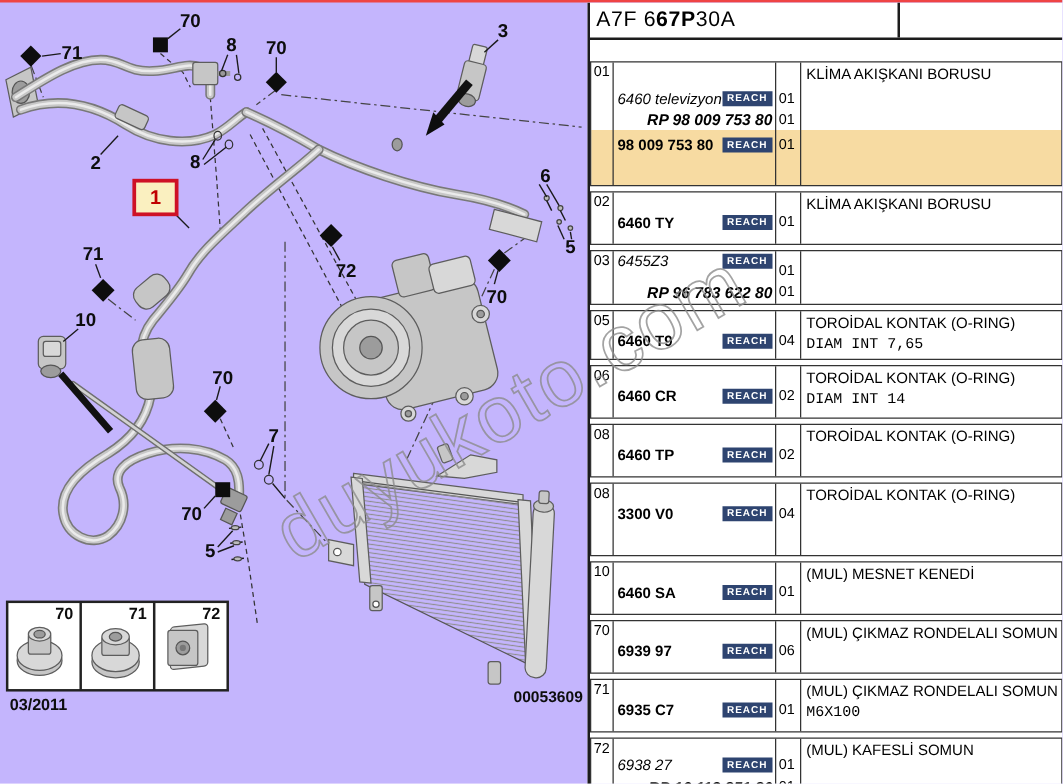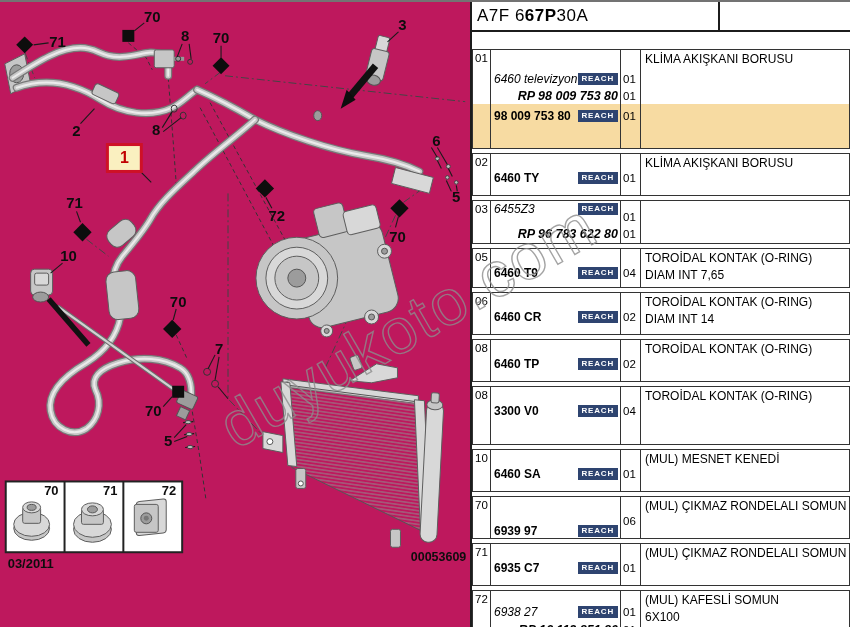--- a/index.html
+++ b/index.html
@@ -1,17 +1,17 @@
 <!DOCTYPE html>
 <html><head>
 <meta charset="utf-8">
 <style>
   html,body{margin:0;padding:0;background:#fff;}
-  .page{position:relative;width:850px;height:627px;background:#be185d;overflow:hidden;
-        font-family:"Liberation Sans",sans-serif;border-top:2px solid #737373;box-sizing:border-box;}
+  .page{position:relative;width:850px;height:627px;background:#c4b5fd;overflow:hidden;
+        font-family:"Liberation Sans",sans-serif;border-top:2px solid #ef4444;box-sizing:border-box;}
   
   .diagram{position:absolute;left:0;top:0;width:470px;height:625px;}
   .tube1{stroke:#787878;stroke-width:8;fill:none;stroke-linecap:round;stroke-linejoin:round;}
   .tube2{stroke:#c7c7c7;stroke-width:5.5;fill:none;stroke-linecap:round;stroke-linejoin:round;}
   .tube3{stroke:#ebebeb;stroke-width:2;fill:none;stroke-linecap:round;stroke-linejoin:round;}
   .thin1{stroke:#6f6f6f;stroke-width:4.5;fill:none;stroke-linecap:round;}
   .thin2{stroke:#d2d2d2;stroke-width:2.2;fill:none;stroke-linecap:round;}
   .dd{stroke:#444;stroke-width:1;fill:none;stroke-dasharray:8 3 2 3;}
   .da{stroke:#333;stroke-width:1;fill:none;stroke-dasharray:4 3;}
   .ld{stroke:#1a1a1a;stroke-width:1.1;fill:none;}
@@ -32,21 +32,21 @@
   .thcell2{flex:1;}
   .tgap{height:17px;}
   .trow{display:grid;grid-template-columns:18px 130px 20px 1fr;border:1.5px solid #333;
         margin-bottom:4px;box-sizing:border-box;position:relative;background:#fff;}
   .trow.hl{background:linear-gradient(to bottom,#ffffff 0 54px,#f7dba2 54px 100%);}
   .c-ref{border-right:1.5px solid #333;font-size:11.5px;padding:2px 0 0 2px;}
   .c-part{border-right:1.5px solid #333;position:relative;}
   .c-qty{border-right:1.5px solid #333;position:relative;}
   .c-desc{padding:2px 0 0 4px;line-height:1.25;}
   .d1{font-weight:normal;font-size:12px;}
-  .d2{font-size:12px;margin-top:2px;}
+  .d2{font-size:12px;margin-top:2px;font-family:Liberation Mono, monospace;}
   .pline{position:absolute;left:3px;right:2px;display:flex;justify-content:space-between;align-items:center;}
   .pline.rpl{justify-content:flex-end;}
   .pn{font-size:12px;font-weight:bold;white-space:nowrap;}
   .pn.it{font-style:italic;font-weight:normal;}
   .rp{font-size:12.5px;font-weight:bold;font-style:italic;white-space:nowrap;}
   .reach{background:#2e4470;color:#fff;font-size:8px;font-weight:bold;padding:2px 4px 2px 4px;
          letter-spacing:.8px;line-height:1;flex:0 0 auto;cursor:pointer;}
   .qv{position:absolute;left:2px;font-size:11.5px;}
   
   .wmsvg{position:absolute;left:0;top:0;width:850px;height:627px;z-index:9;pointer-events:none;}
@@ -447,21 +447,21 @@
           <div class="qv" style="top:18px">01</div>
         </div>
       <div class="c-desc">
           <div class="d1">(MUL) MESNET KENEDİ</div>
         </div>
     </div>
 
     <div class="trow" style="height:43px">
       <div class="c-ref">70</div>
       <div class="c-part">
-        <div class="pline" style="top:27px">
+        <div class="pline" style="top:17px">
             <span class="pn">6939 97</span>
             <span class="reach">REACH</span>
           </div>
       </div>
       <div class="c-qty">
           <div class="qv" style="top:18px">06</div>
         </div>
       <div class="c-desc">
         <div class="d1">(MUL) ÇIKMAZ RONDELALI SOMUN</div>
       </div>
@@ -473,41 +473,41 @@
         <div class="pline" style="top:17px">
             <span class="pn">6935 C7</span>
             <span class="reach">REACH</span>
           </div>
       </div>
       <div class="c-qty">
           <div class="qv" style="top:18px">01</div>
         </div>
       <div class="c-desc">
         <div class="d1">(MUL) ÇIKMAZ RONDELALI SOMUN</div>
+        <div class="d2">M6X100</div>
       </div>
     </div>
 
     <div class="trow" style="height:52px">
       <div class="c-ref">72</div>
       <div class="c-part">
         <div class="pline" style="top:14px">
             <span class="pn it">6938 27</span>
             <span class="reach">REACH</span>
           </div>
         <div class="pline rpl" style="top:32px">
             <span class="rp">RP 16 113 851 80</span>
           </div>
       </div>
       <div class="c-qty">
         <div class="qv" style="top:15px">01</div>
         <div class="qv" style="top:33px">01</div>
       </div>
       <div class="c-desc">
         <div class="d1">(MUL) KAFESLİ SOMUN</div>
-        <div class="d2">6X100</div>
       </div>
     </div>
   </div>
 
   <svg class="wmsvg" viewBox="0 0 850 627">
     <text class="wm" transform="translate(236,448) rotate(-30)">duyukoto.com</text>
   </svg>
 
 </div>
 

